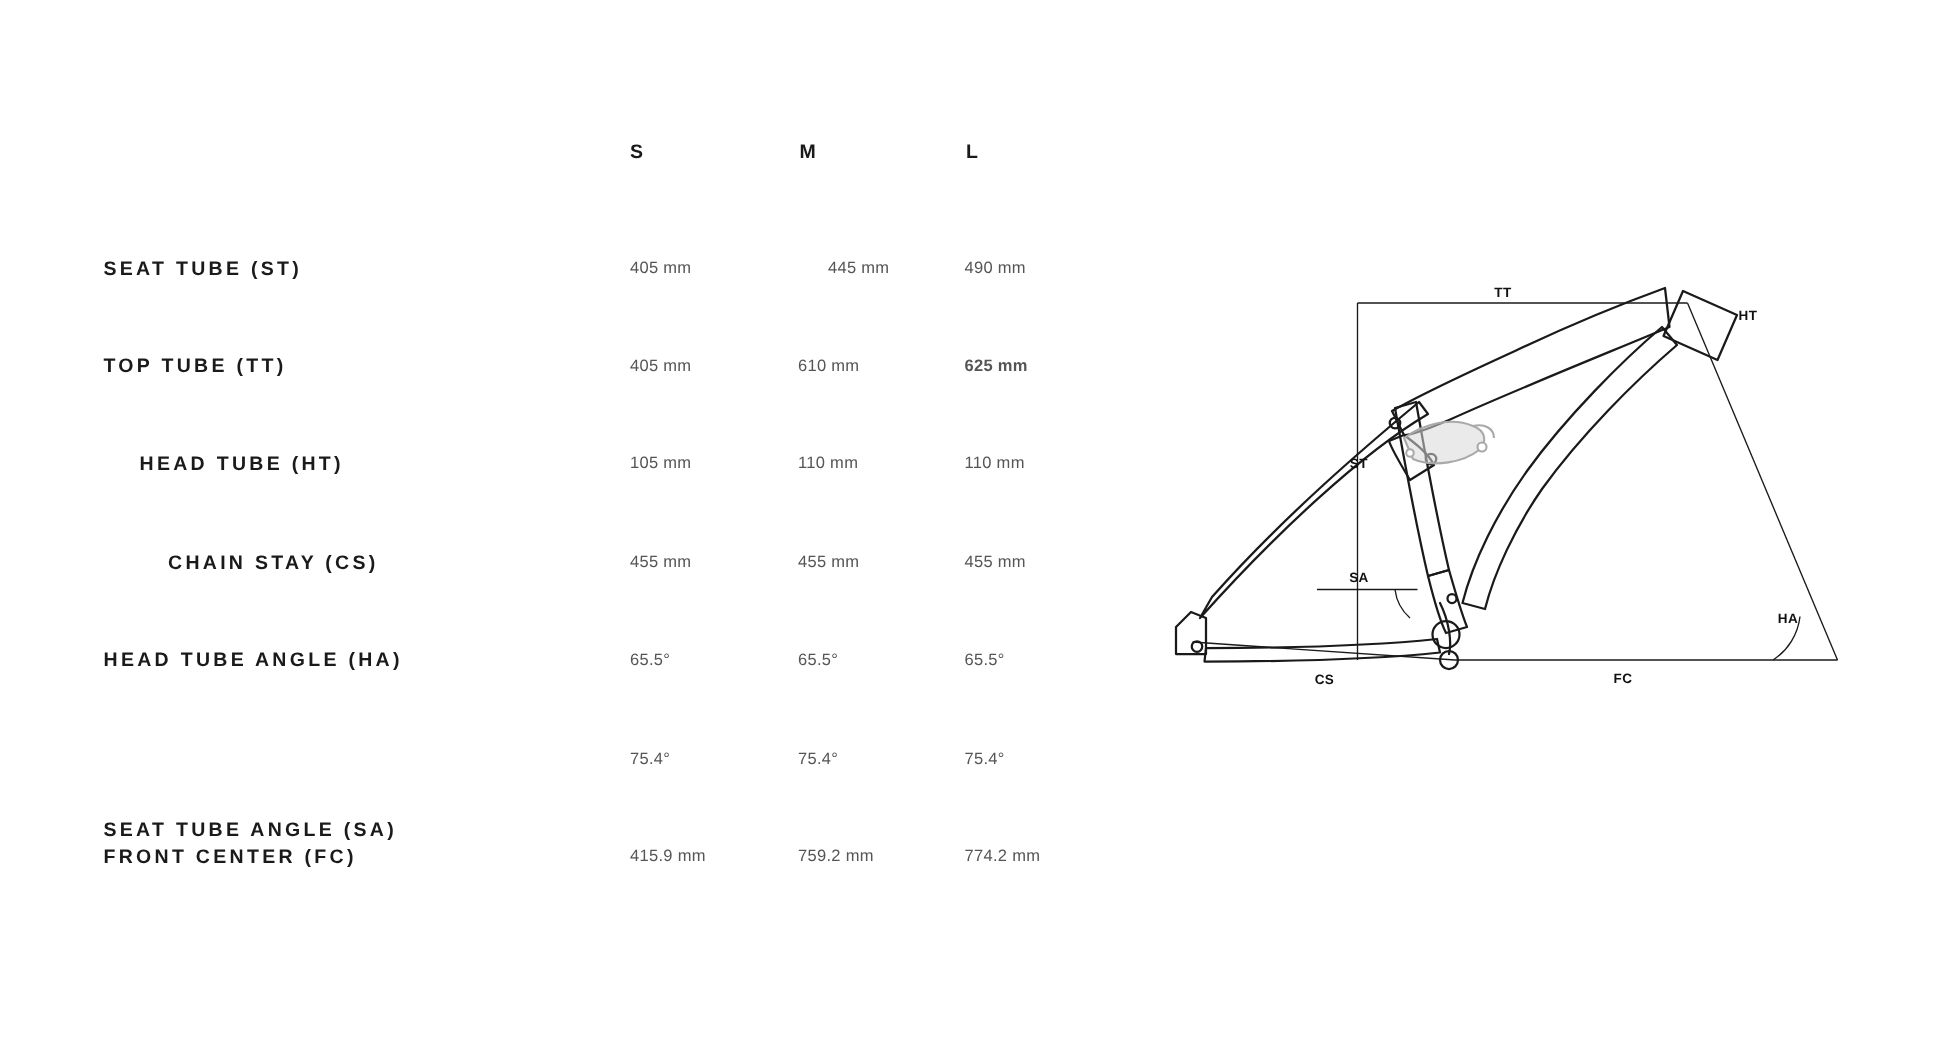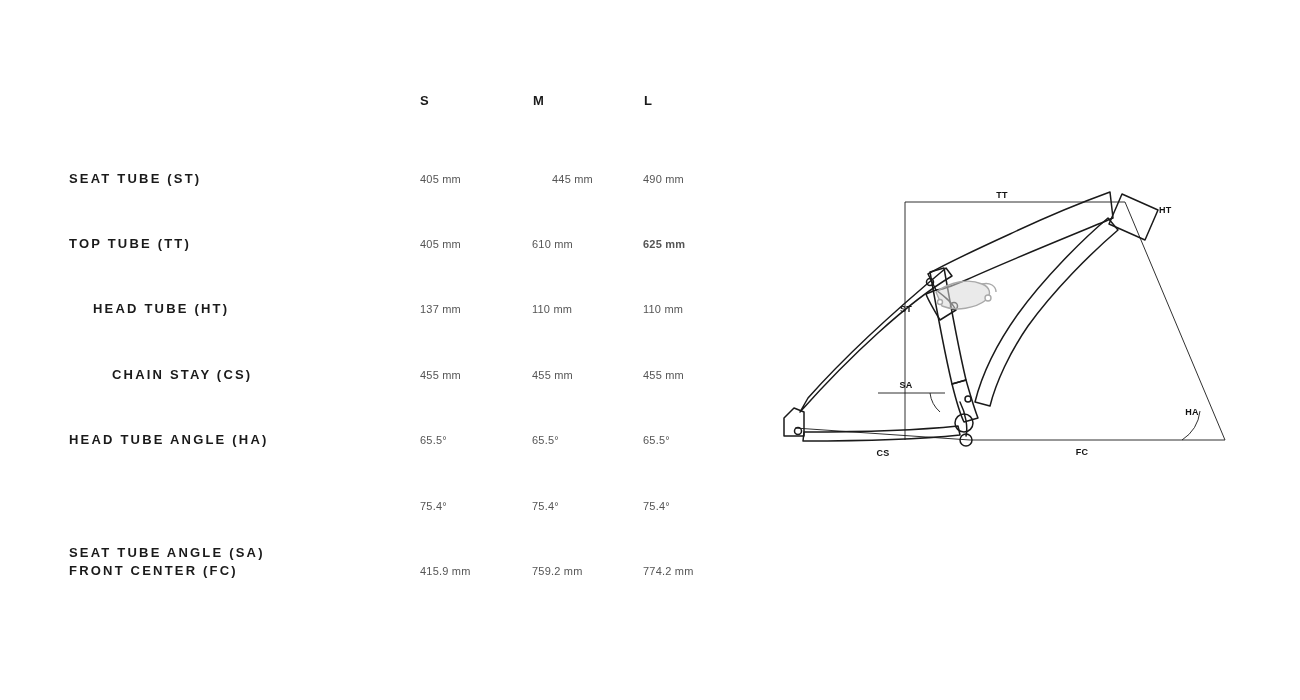--- a/index.html
+++ b/index.html
@@ -80,21 +80,21 @@
   <div class="cell-val" style="left:420px; top:173px;">405 mm</div>
   <div class="cell-val" style="left:532px; top:173px;margin-left:20px;">445 mm</div>
   <div class="cell-val" style="left:643px; top:173px;">490 mm</div>
 
   <div class="row-label" style="top:236px;">TOP TUBE (TT)</div>
   <div class="cell-val" style="left:420px; top:238px;">405 mm</div>
   <div class="cell-val" style="left:532px; top:238px;">610 mm</div>
   <div class="cell-val" style="left:643px; top:238px;font-weight:bold;">625 mm</div>
 
   <div class="row-label" style="top:301px;padding-left:24px;">HEAD TUBE (HT)</div>
-  <div class="cell-val" style="left:420px; top:303px;">137 mm</div>
+  <div class="cell-val" style="left:420px; top:303px;">105 mm</div>
   <div class="cell-val" style="left:532px; top:303px;">110 mm</div>
   <div class="cell-val" style="left:643px; top:303px;">110 mm</div>
 
   <div class="row-label" style="top:367px;margin-left:43px;">CHAIN STAY (CS)</div>
   <div class="cell-val" style="left:420px; top:369px;">455 mm</div>
   <div class="cell-val" style="left:532px; top:369px;">455 mm</div>
   <div class="cell-val" style="left:643px; top:369px;">455 mm</div>
 
   <div class="row-label" style="top:432px;">HEAD TUBE ANGLE (HA)</div>
   <div class="cell-val" style="left:420px; top:434px;">65.5°</div>

